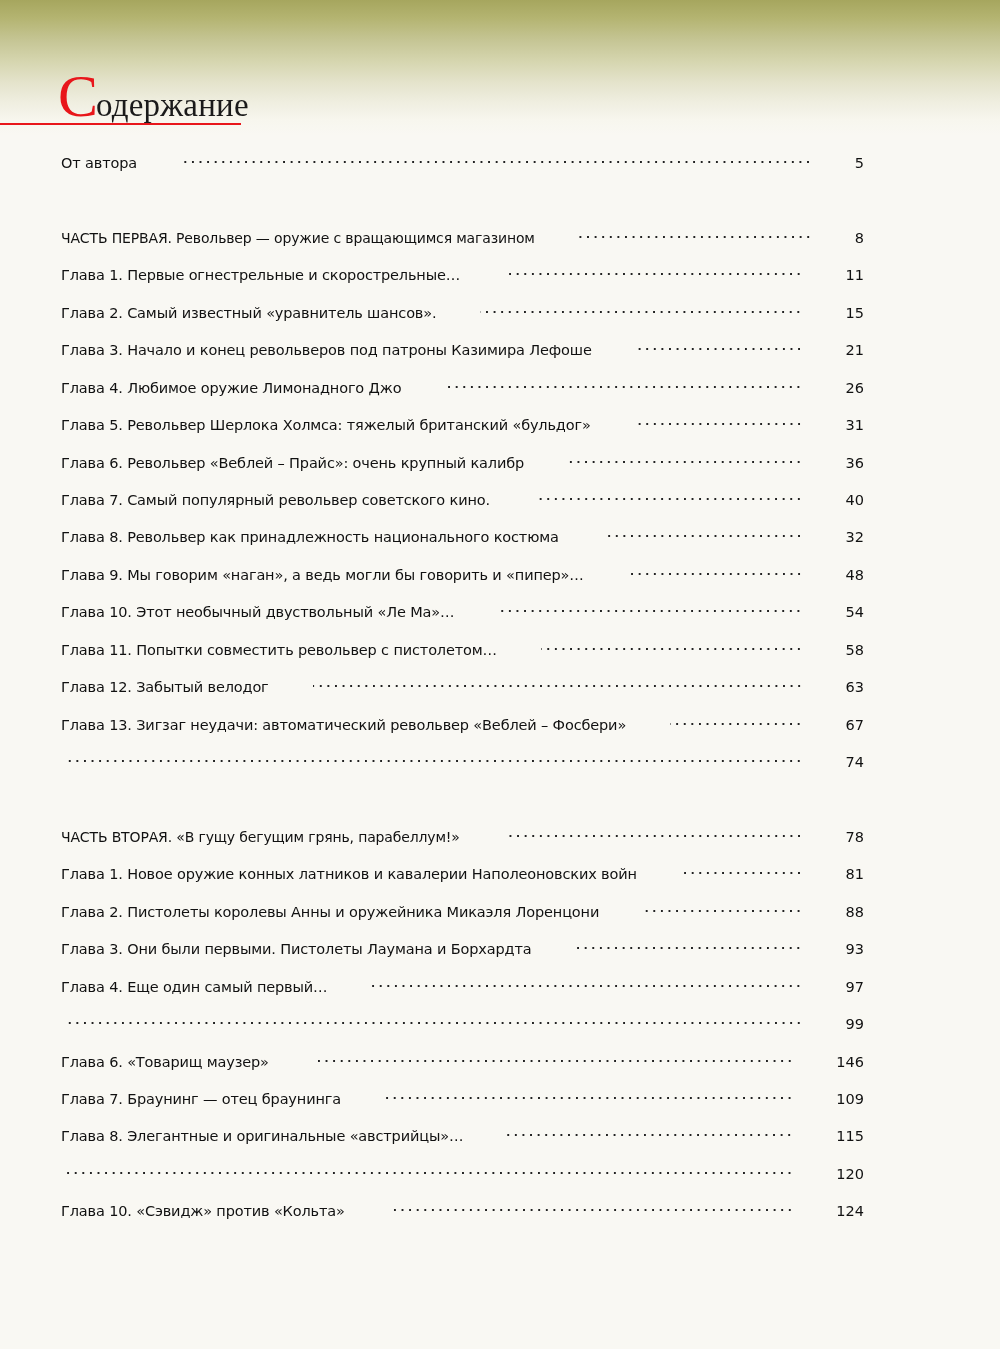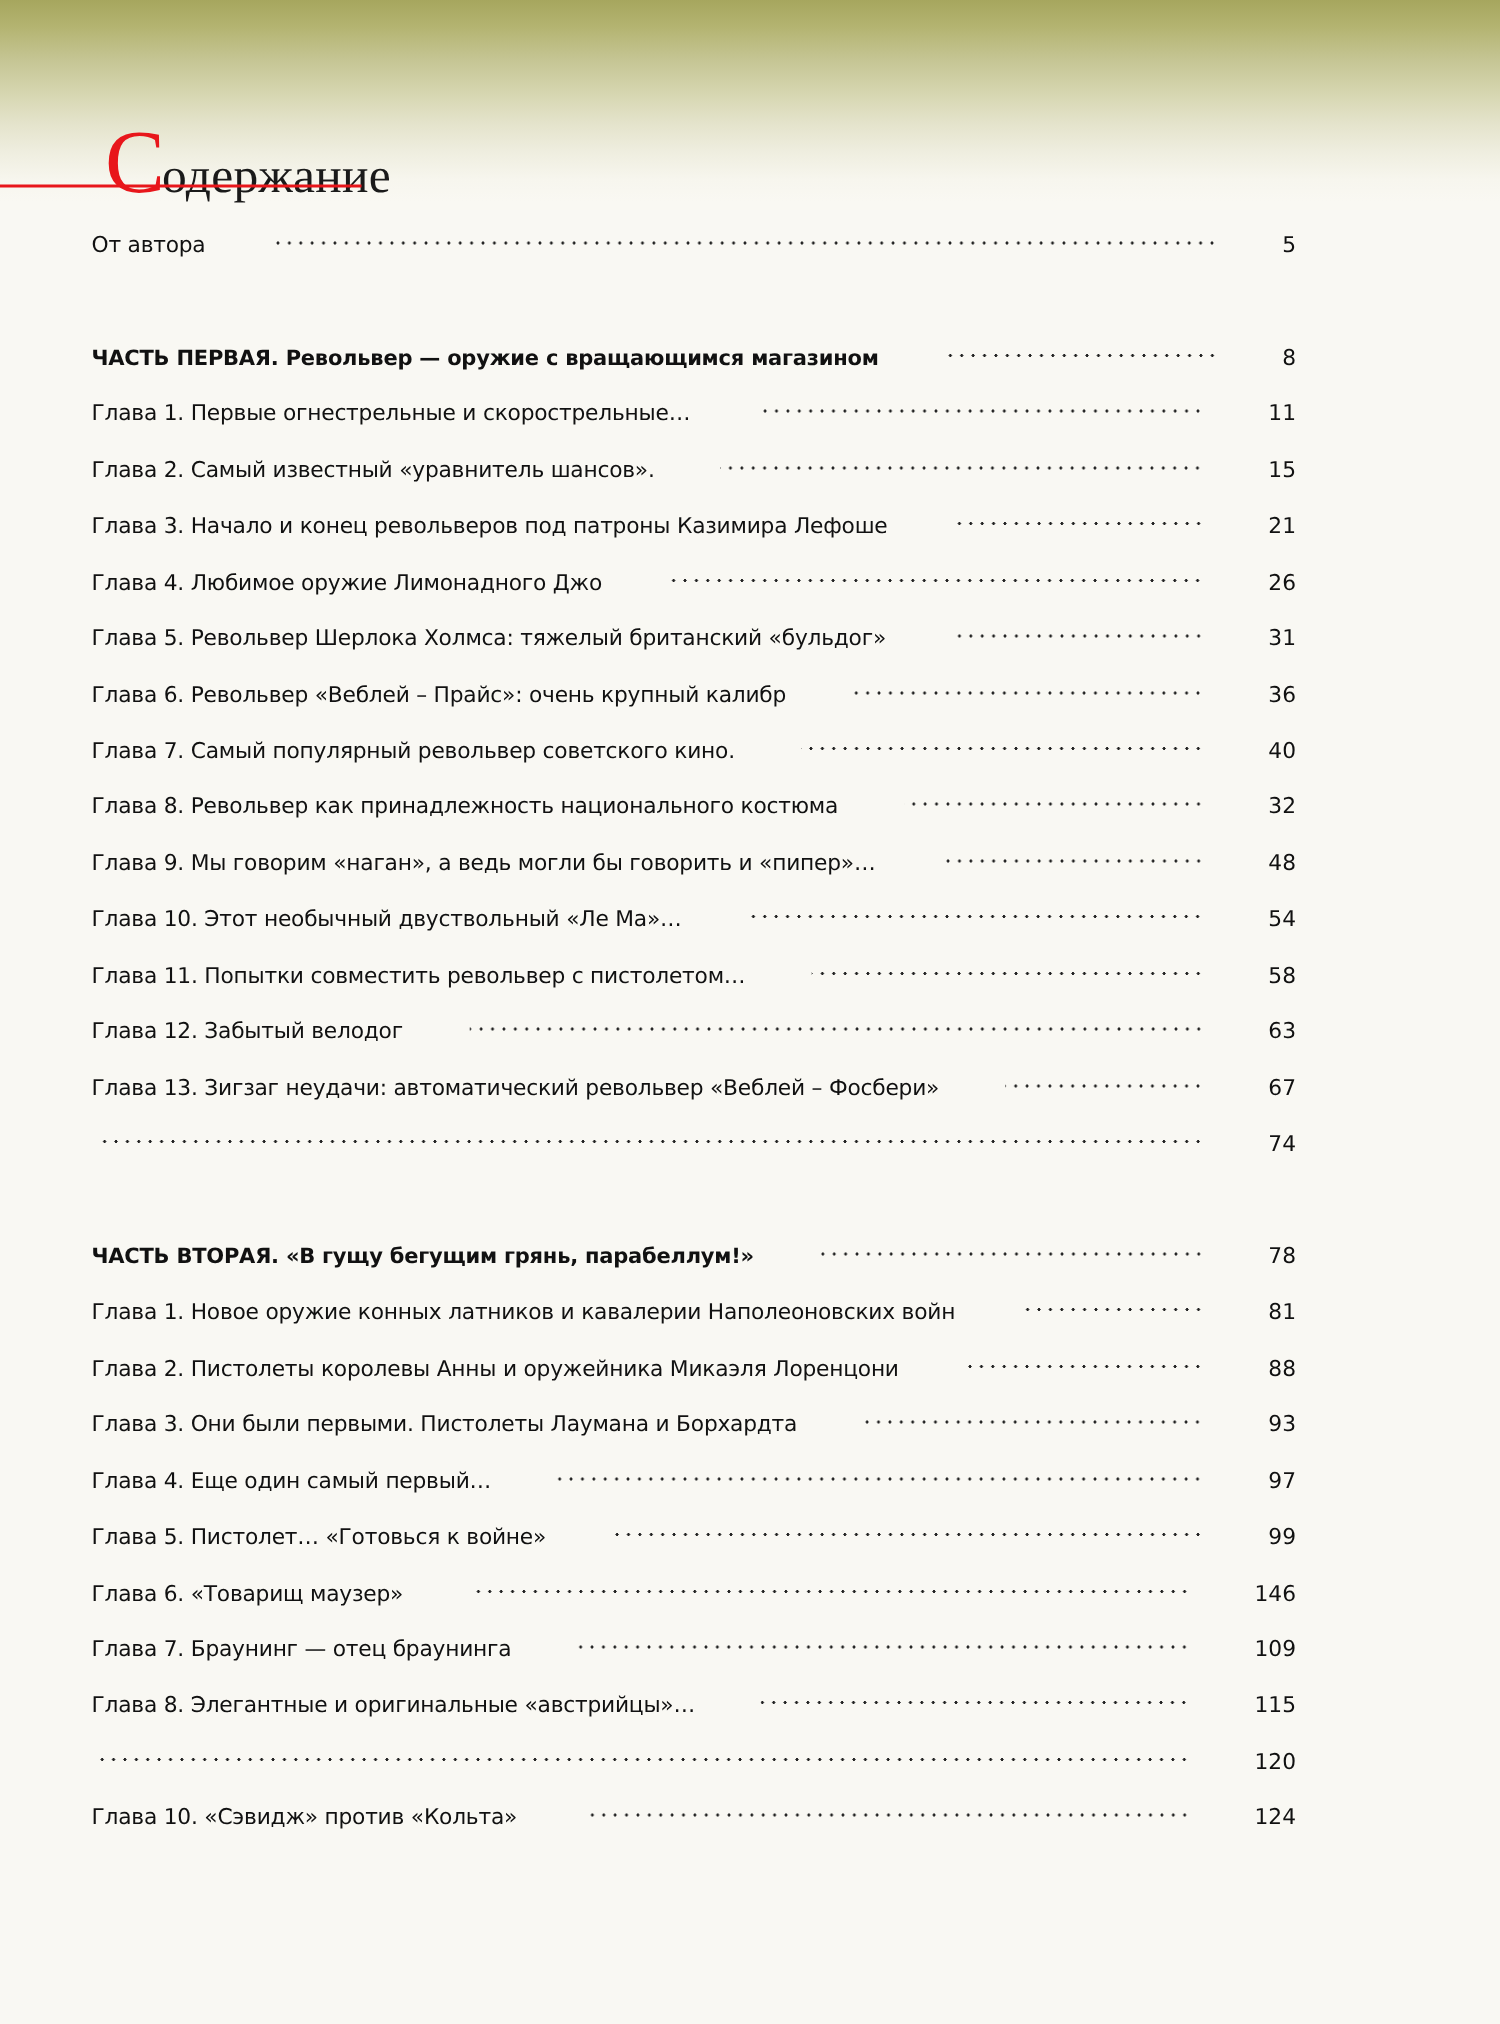--- a/index.html
+++ b/index.html
@@ -68,21 +68,21 @@
       height: 37.45px;
       font-size: 14.5px;
       line-height: 22px;
       white-space: nowrap;
       gap: 41px;
     }
     .toc-row.gap {
       height: 37.45px;
     }
     .toc-row.part .entry-title {
-      font-weight: bold;
+      font-weight: normal;
       font-family: "DejaVu Sans", sans-serif;
       font-size: 14px;
     }
     .entry-title {
       flex: 0 0 auto;
       letter-spacing: -0.15px;
     }
     .leader {
       flex: 1 1 auto;
       overflow: hidden;
@@ -105,21 +105,21 @@
       flex: 0 0 auto;
       text-align: right;
       font-size: 14.5px;
     }
   </style>
 </head>
 <body>
 
 <div class="header-band"></div>
 
-<h1 class="title" style="margin:12px;font-weight:normal;">
+<h1 class="title" style="margin:0;font-weight:normal;">
   <span class="initial">С</span><span class="rest">одержание</span>
 </h1>
 <div class="title-rule"></div>
 
 <div class="toc">
 
   <div class="toc-row">
     <span class="entry-title">От автора</span>
     <span class="leader"></span>
     <span class="page-num">5</span>
@@ -221,21 +221,20 @@
       <span class="entry-title">Глава 3. Они были первыми. Пистолеты Лаумана и Борхардта</span>
       <span class="leader"></span>
       <span class="page-num">93</span>
     </div>
   <div class="toc-row">
       <span class="entry-title">Глава 4. Еще один самый первый…</span>
       <span class="leader"></span>
       <span class="page-num">97</span>
     </div>
   <div class="toc-row">
-      <span class="entry-title">Глава 5. Пистолет… «Готовься к войне»</span>
       <span class="leader"></span>
       <span class="page-num">99</span>
     </div>
   <div class="toc-row">
       <span class="entry-title">Глава 6. «Товарищ маузер»</span>
       <span class="leader"></span>
       <span class="page-num">146</span>
     </div>
   <div class="toc-row">
       <span class="entry-title">Глава 7. Браунинг — отец браунинга</span>

